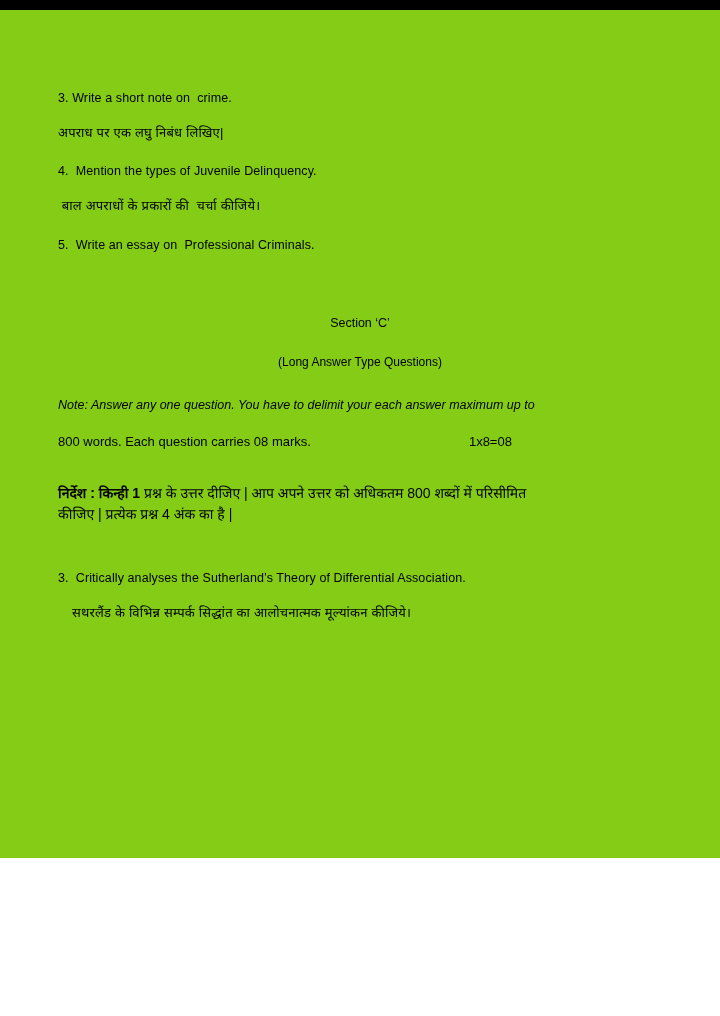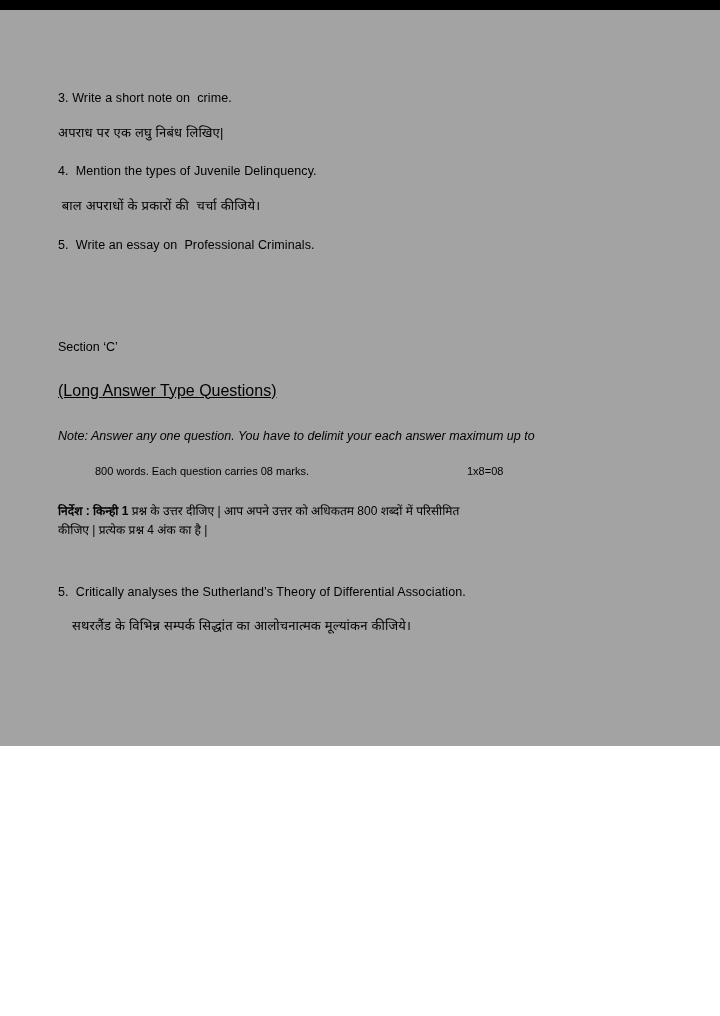--- a/index.html
+++ b/index.html
@@ -21,22 +21,22 @@
     left: 0;
     width: 720px;
     height: 10px;
     background: #000000;
   }
   .page {
     position: absolute;
     top: 10px;
     left: 0;
     width: 720px;
-    height: 736px;
-    background: #a3a3a3;
+    height: 848px;
+    background: #84cc16;
     box-sizing: border-box;
     padding: 80px 58px 4px 58px;
   }
   .line {
     font-size: 12.5px;
     line-height: 1.35;
     margin: 0 0 0 0;
     white-space: pre-wrap;
   }
   .en {
@@ -51,50 +51,48 @@
   }
   .q-en {
     margin-top: 0;
     margin-bottom: 17px;
   }
   .q-hi {
     margin-bottom: 22px;
   }
   .spacer-lg { height: 44px; }
   .center {
-    margin-top: 24px;
+    text-align: center;
   }
   .section-head {
     font-size: 12.5px;
     margin-bottom: 22px;
   }
   .section-sub {
-    font-size: 16px;
+    font-size: 12px;
     margin-bottom: 24px;
-    text-decoration: underline;
   }
   .note {
     font-size: 12.5px;
     line-height: 1.9;
     font-style: italic;
   }
   .note-row2 {
     display: block;
-    font-size: 11px;
+    font-size: 13px;
     line-height: 1.9;
-    margin-left: 37px;
   }
   .note-marks {
     display: inline-block;
     margin-left: 158px;
   }
   .nirdesh {
-    font-size: 12px;
+    font-size: 14px;
     line-height: 1.55;
-    margin-top: 20px;
+    margin-top: 28px;
   }
   .nirdesh b {
     font-weight: bold;
   }
   .indent {
     padding-left: 14px;
   }
 </style>
 </head>
 <body>
@@ -122,16 +120,16 @@
   </div>
 
   <div class="nirdesh">
     <b>निर्देश  :  किन्ही 1</b><span> प्रश्न के उत्तर दीजिए | आप अपने उत्तर को  अधिकतम 800 शब्दों में परिसीमित</span><br>
     <span>कीजिए | प्रत्येक प्रश्न 4  अंक  का है |</span>
   </div>
 
   <div class="spacer-lg"></div>
 
 
-  <p class="line en q-en">5.  Critically analyses the Sutherland’s Theory of Differential Association.</p>
+  <p class="line en q-en">3.  Critically analyses the Sutherland’s Theory of Differential Association.</p>
   <p class="line hi q-hi indent">सथरलैंड के विभिन्न सम्पर्क सिद्धांत का आलोचनात्मक मूल्यांकन कीजिये।</p>
 
 </div>
 
 </body></html>

